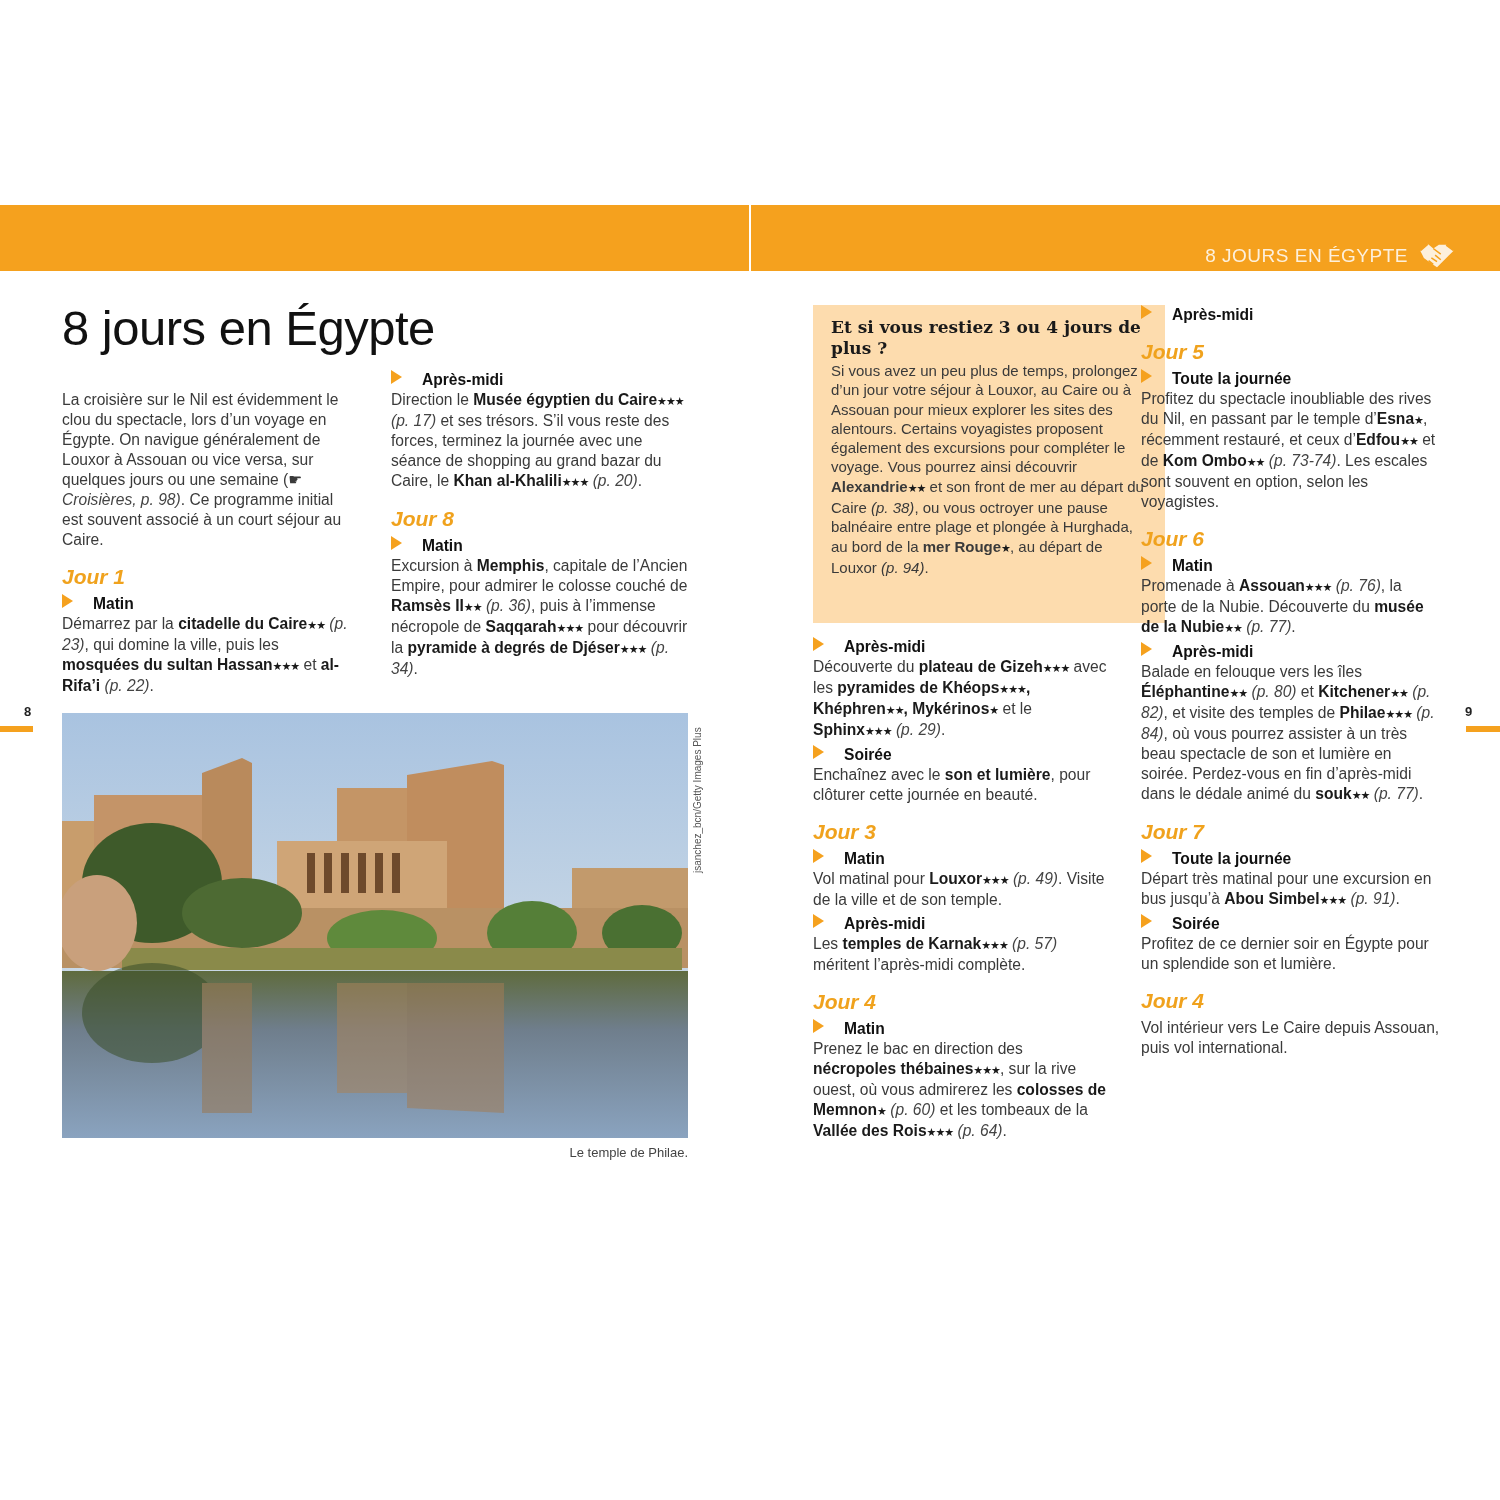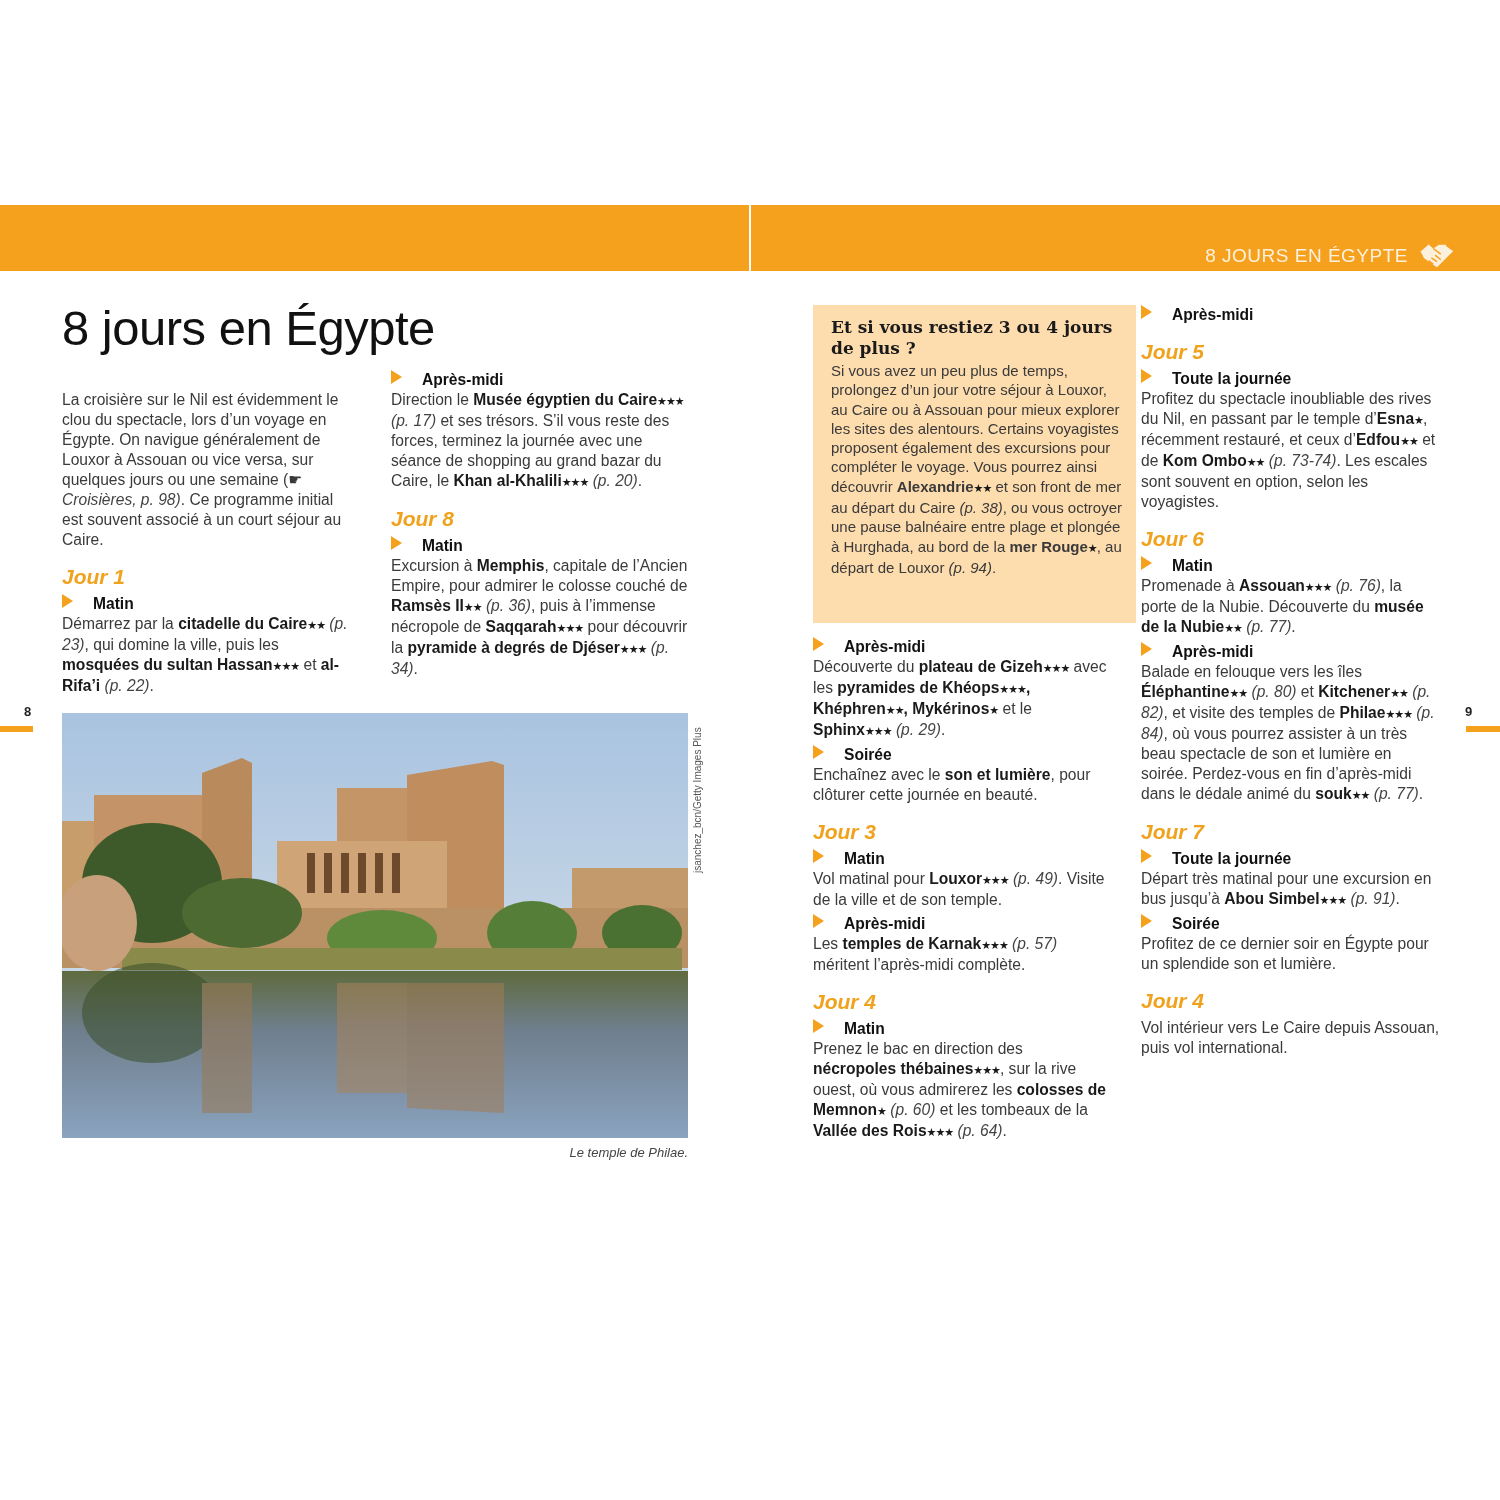--- a/index.html
+++ b/index.html
@@ -28,27 +28,27 @@
   .jour { color: #f0a21d; font-weight: bold; font-size: 21px; line-height: 26px; margin-top: 14px; margin-bottom: 4px; font-style: italic; }
   .slot { font-weight: bold; color: #111; font-size: 15.6px; display: flex; align-items: flex-start; gap: 20px; margin-top: 4px; }
   .slot .tri { width: 0; height: 0; border-top: 7px solid transparent; border-bottom: 7px solid transparent; border-left: 11px solid #f5a11e; }
   .stars { font-size: 11px; letter-spacing: -1px; color: #1a1a1a; }
 
   .c1 { left: 62px; top: 390px; width: 292px; }
   .c2 { left: 391px; top: 370px; width: 300px; }
   .c3 { left: 813px; top: 637px; width: 295px; }
   .c4 { left: 1141px; top: 305px; width: 300px; }
 
-  .box { position: absolute; left: 813px; top: 305px; width: 323px; height: 318px; background: #fddcae; padding: 12px 14px 20px 18px; font-size: 15px; line-height: 19.3px; }
+  .box { position: absolute; left: 813px; top: 305px; width: 352px; height: 318px; background: #fddcae; padding: 12px 14px 20px 18px; font-size: 15px; line-height: 19.3px; }
   .box h3 { font-family: "DejaVu Serif", "Liberation Serif", serif; font-size: 17px; line-height: 21px; color: #1a1a1a; font-weight: bold; margin-bottom: 2px; }
 
   .photo { position: absolute; left: 62px; top: 713px; width: 626px; height: 425px; overflow: hidden; }
   .credit { position: absolute; left: 692px; top: 713px; width: 14px; height: 160px; }
   .credit span { position: absolute; left: 0; top: 160px; transform-origin: 0 0; transform: rotate(-90deg); white-space: nowrap; font-size: 10px; color: #555; }
-  .caption { position: absolute; right: 812px; top: 1145px; font-size: 13px; color: #444; font-style: italic; }
+  .caption { position: absolute; right: 812px; top: 1145px; font-size: 13px; color: #444; }
 </style>
 </head>
 <body>
 
 <div class="band left"></div>
 <div class="band right">
   <div class="running-head">
     <span>8 JOURS EN ÉGYPTE</span>
     <svg viewBox="0 0 40 32">
       <path d="M2 10 L10 3 L16 8 L22 4 L30 4 L38 10 L32 16 L20 28 L14 24 L6 18 Z" fill="#fdf0dc"></path>

